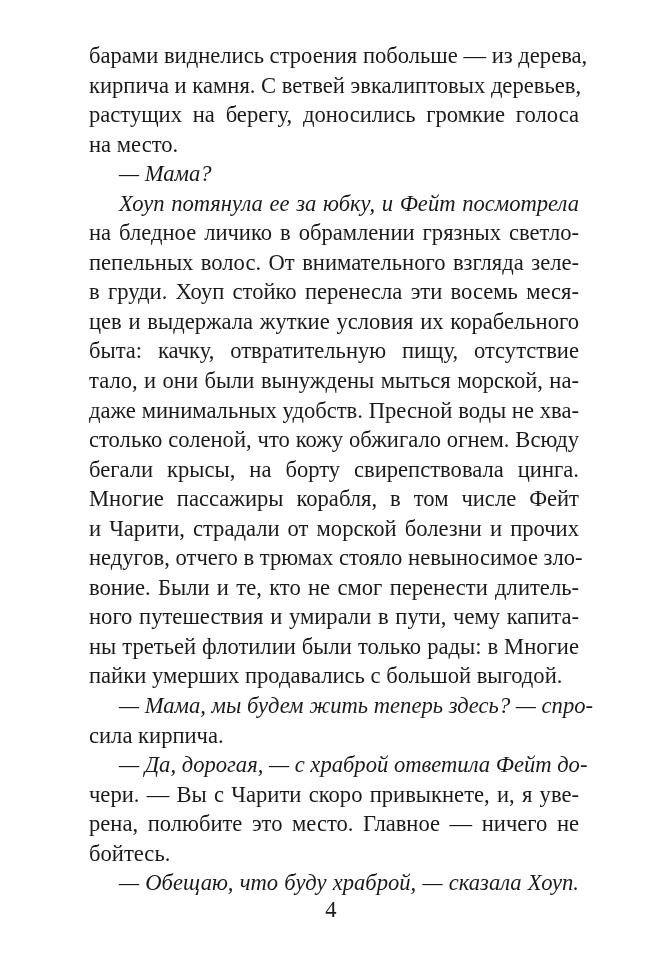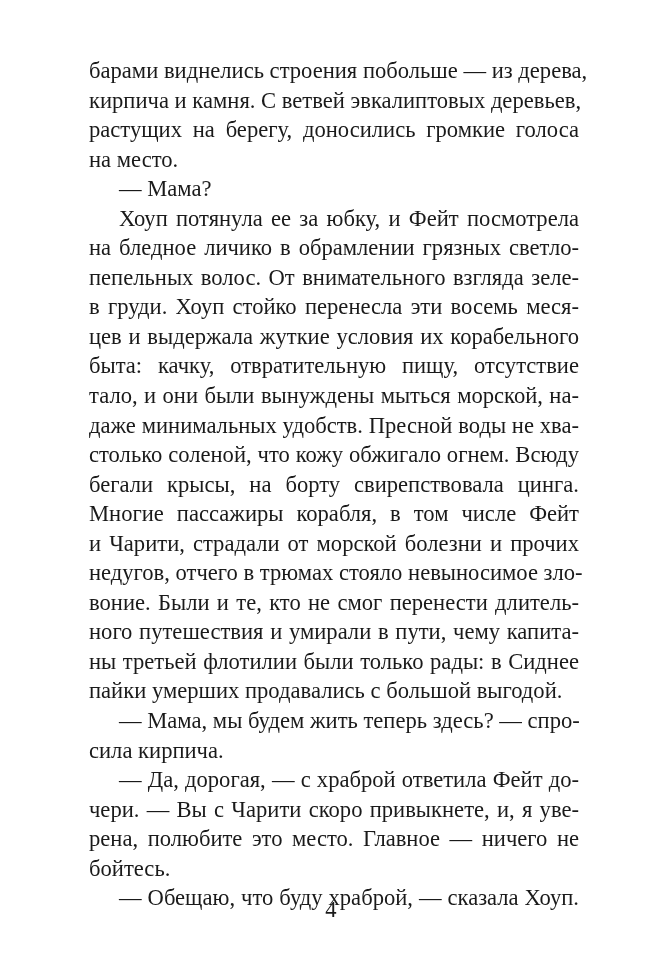--- a/index.html
+++ b/index.html
@@ -11,37 +11,38 @@
     width: 662px;
     height: 975px;
     position: relative;
     overflow: hidden;
     font-family: "Liberation Serif", "DejaVu Serif", serif;
     color: #1a1a1a;
   }
   .page {
     position: absolute;
     left: 89px;
-    top: 56px;
+    top: 41px;
     width: 490px;
   }
   .line {
     display: block;
     height: 29.55px;
     line-height: 29.55px;
     font-size: 22.6px;
     white-space: nowrap;
     text-align: justify;
     text-align-last: justify;
   }
   .line.last {
     text-align-last: left;
   }
   .line.indent {
     padding-left: 30px;
+    font-style: italic;
   }
   .page-number {
     position: absolute;
     left: 0;
     width: 662px;
     top: 895px;
     text-align: center;
     font-size: 22.6px;
     line-height: 29px;
   }
@@ -63,21 +64,21 @@
   <span class="line">быта: качку, отвратительную пищу, отсутствие</span>
   <span class="line">тало, и они были вынуждены мыться морской, на-</span>
   <span class="line">даже минимальных удобств. Пресной воды не хва-</span>
   <span class="line">столько соленой, что кожу обжигало огнем. Всюду</span>
   <span class="line">бегали крысы, на борту свирепствовала цинга.</span>
   <span class="line">Многие пассажиры корабля, в том числе Фейт</span>
   <span class="line">и Чарити, страдали от морской болезни и прочих</span>
   <span class="line">недугов, отчего в трюмах стояло невыносимое зло-</span>
   <span class="line">воние. Были и те, кто не смог перенести длитель-</span>
   <span class="line">ного путешествия и умирали в пути, чему капита-</span>
-  <span class="line">ны третьей флотилии были только рады: в Сиднее</span>
+  <span class="line">ны третьей флотилии были только рады: в Многие</span>
   <span class="line last">пайки умерших продавались с большой выгодой.</span>
   <span class="line indent">— Мама, мы будем жить теперь здесь? — спро-</span>
   <span class="line last">сила кирпича.</span>
   <span class="line indent">— Да, дорогая, — с храброй ответила Фейт до-</span>
   <span class="line">чери. — Вы с Чарити скоро привыкнете, и, я уве-</span>
   <span class="line">рена, полюбите это место. Главное — ничего не</span>
   <span class="line last">бойтесь.</span>
   <span class="line indent">— Обещаю, что буду храброй, — сказала Хоуп.</span>
 </div>
 

